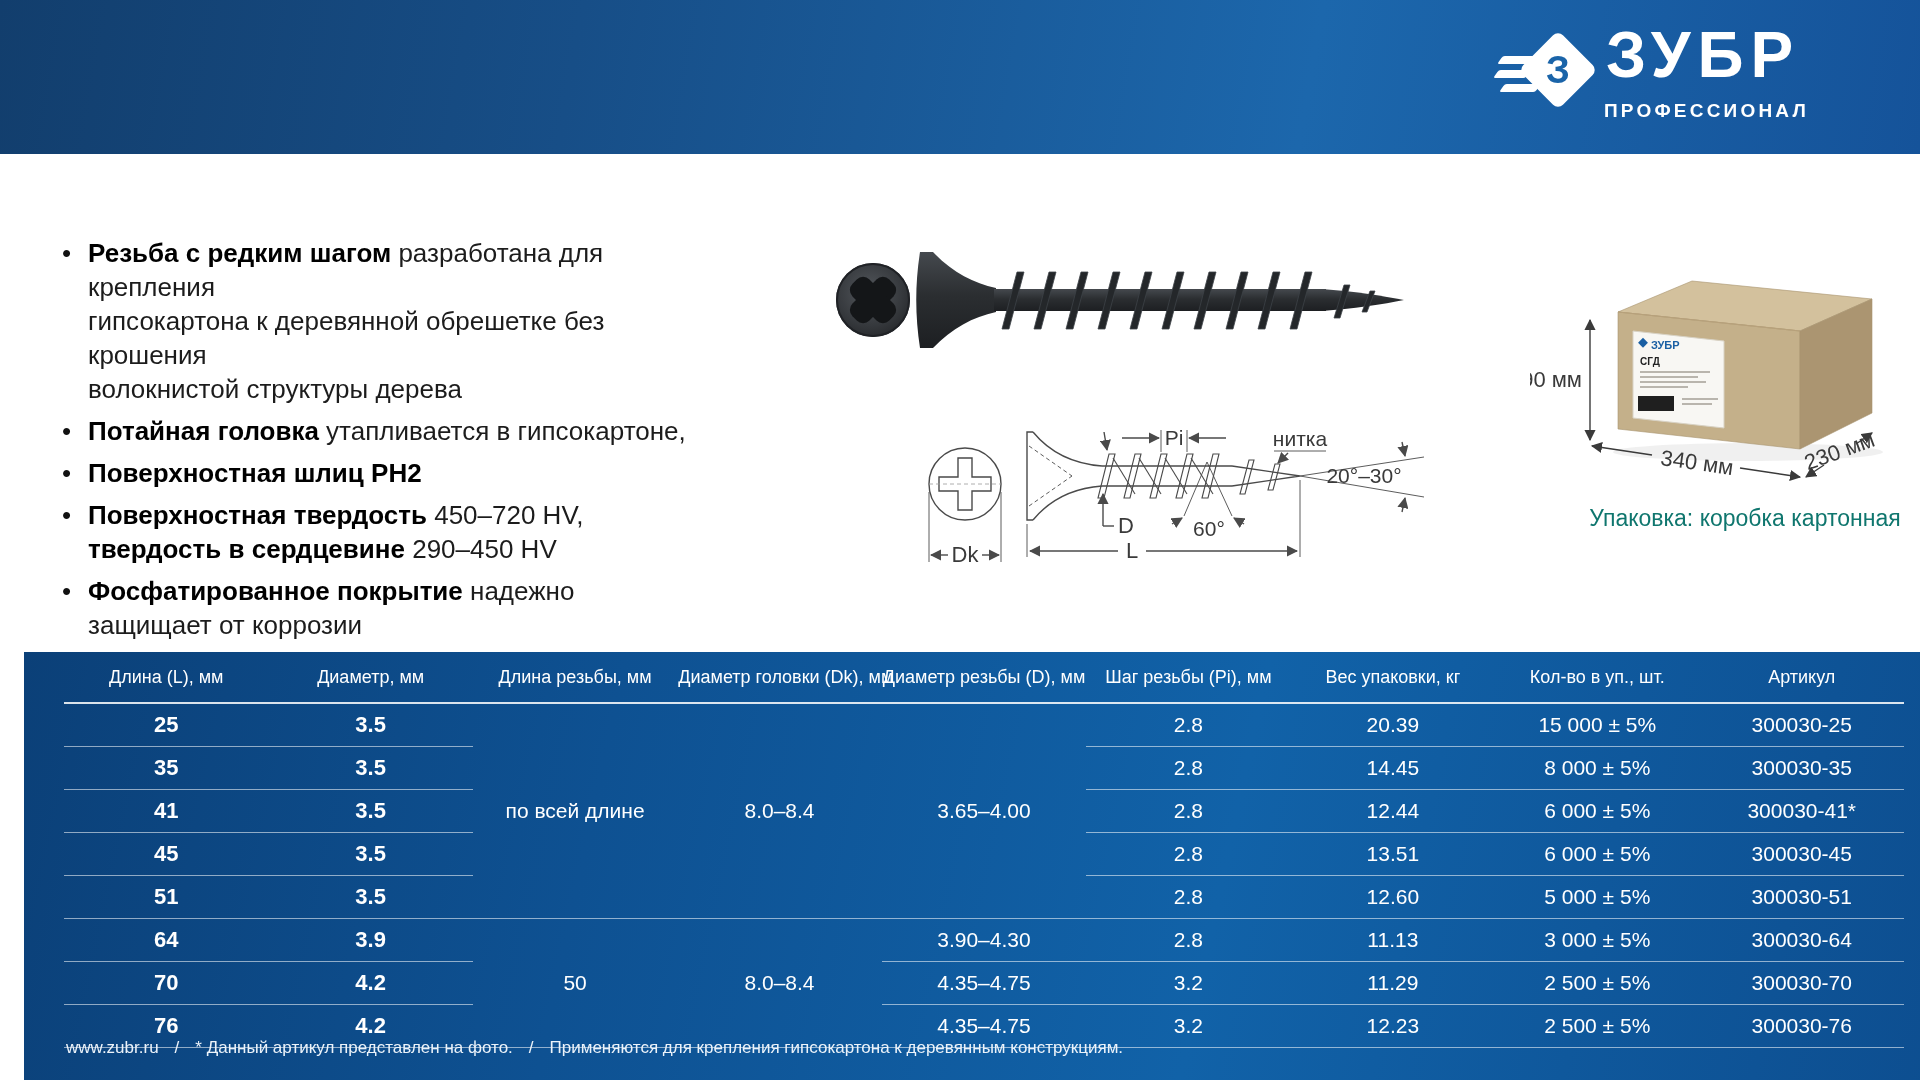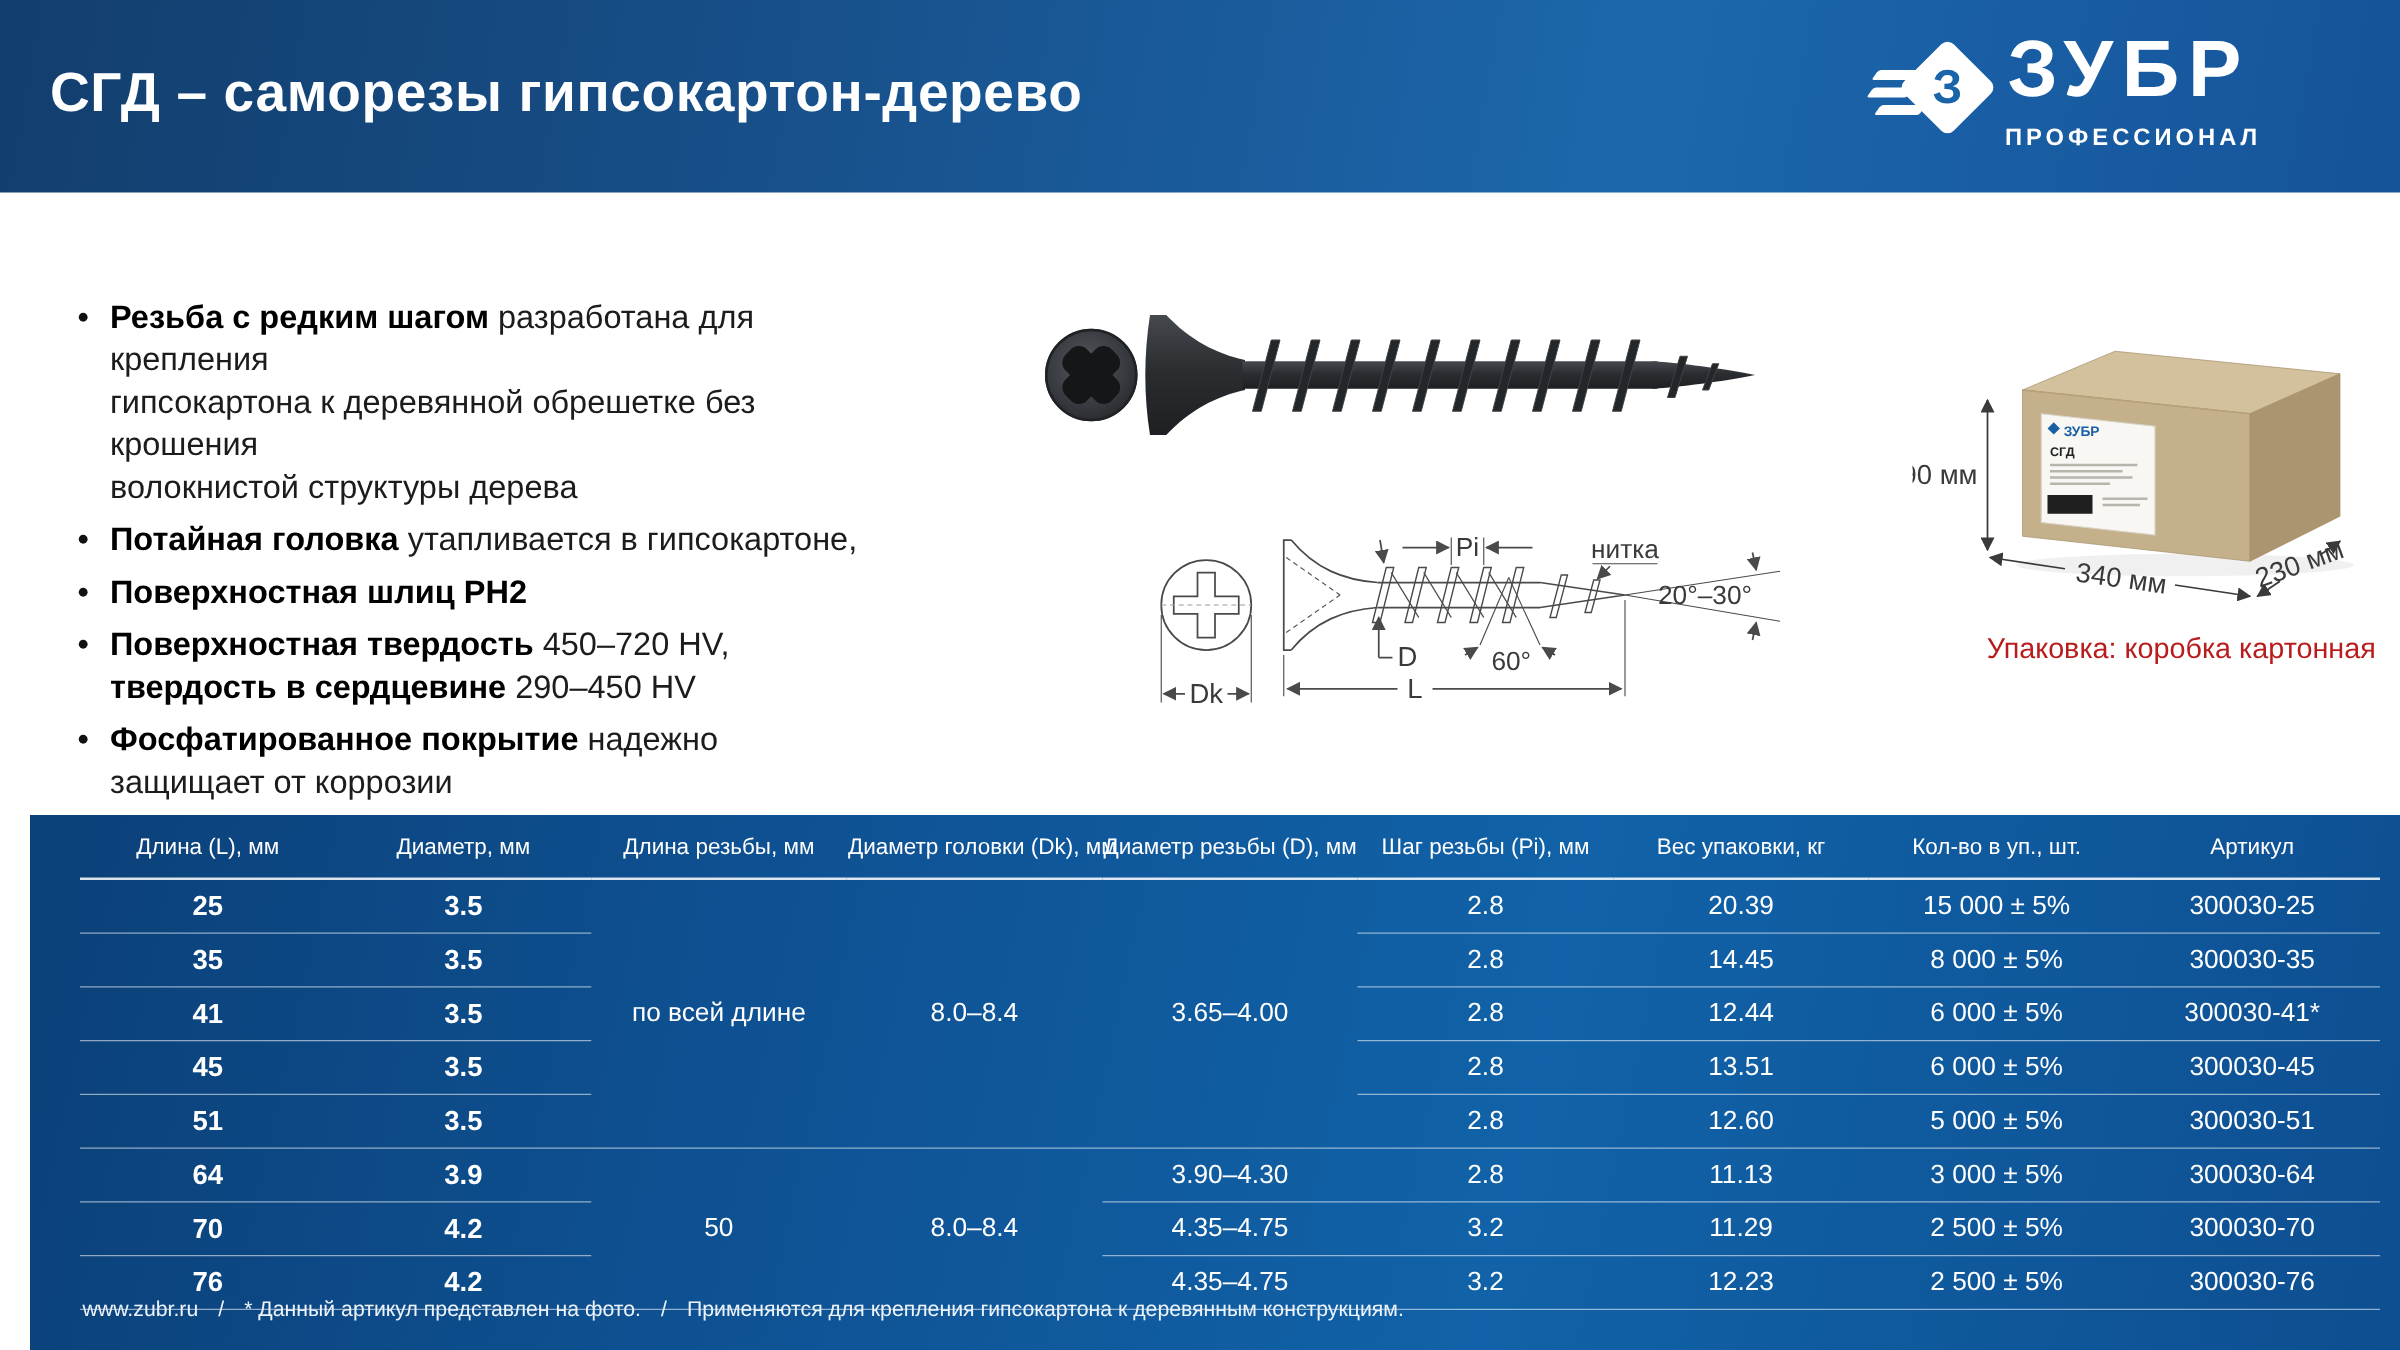--- a/index.html
+++ b/index.html
@@ -30,21 +30,21 @@
   
   .features{position:absolute;left:58px;top:236px;width:640px;margin:0;padding:0;list-style:none;}
   .features li{position:relative;padding-left:30px;margin:0 0 8px 0;font-size:26px;line-height:34px;
                color:#1c1c1c;}
   .features .dot{position:absolute;left:4px;top:0;color:#111;}
   .features .bld{font-weight:700;color:#000;}
 
   
   .svgabs{position:absolute;}
   .pack-caption{position:absolute;left:1585px;top:505px;width:320px;text-align:center;
-                font-size:23px;color:#b91c1c;}
+                font-size:23px;color:#0f766e;}
 
   
   .band{position:absolute;left:0;top:652px;width:1920px;height:428px;
         background:linear-gradient(102deg,#0b4078 0%,#0e5192 30%,#1162a8 62%,#0d4e90 100%);margin-left:24px;}
   .band table{position:absolute;left:40px;top:0;width:1840px;border-collapse:collapse;
               table-layout:fixed;color:#ffffff;}
   .band th{height:48px;font-size:18px;font-weight:400;white-space:nowrap;text-align:center;
            border-bottom:2px solid rgba(255,255,255,0.85);}
   .band td{height:40px;text-align:center;font-size:21px;font-weight:400;
            border-bottom:1px solid rgba(255,255,255,0.55);}
@@ -52,21 +52,20 @@
 
   .footer{position:absolute;left:42px;top:386px;font-size:17px;color:#ecf3fa;}
   .footer .sep{display:inline-block;margin:0 16px;}
 </style>
 </head>
 <body>
 
 <div class="page">
 
   <header class="topbar">
-    <h1>СГД – саморезы гипсокартон-дерево</h1>
     <div class="logo">
       <div class="logo-mark">
         <span class="stripe s1"></span>
         <span class="stripe s2"></span>
         <span class="stripe s3"></span>
         <span class="diamond"></span>
         <span class="zletter">З</span>
       </div>
       <div class="brand">ЗУБР</div>
       <div class="sub">ПРОФЕССИОНАЛ</div>

